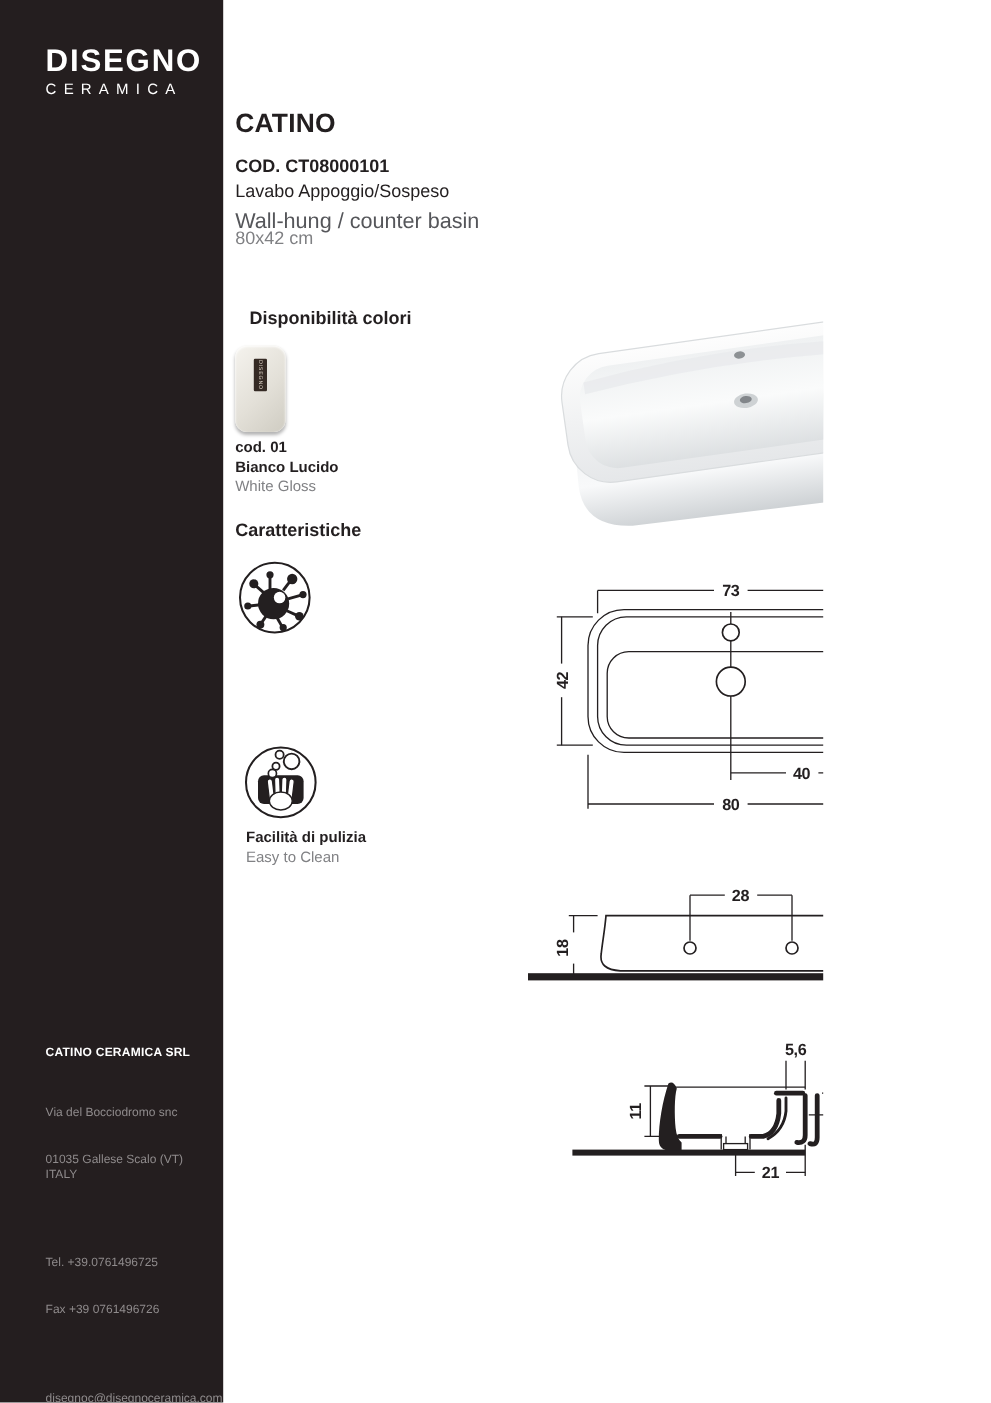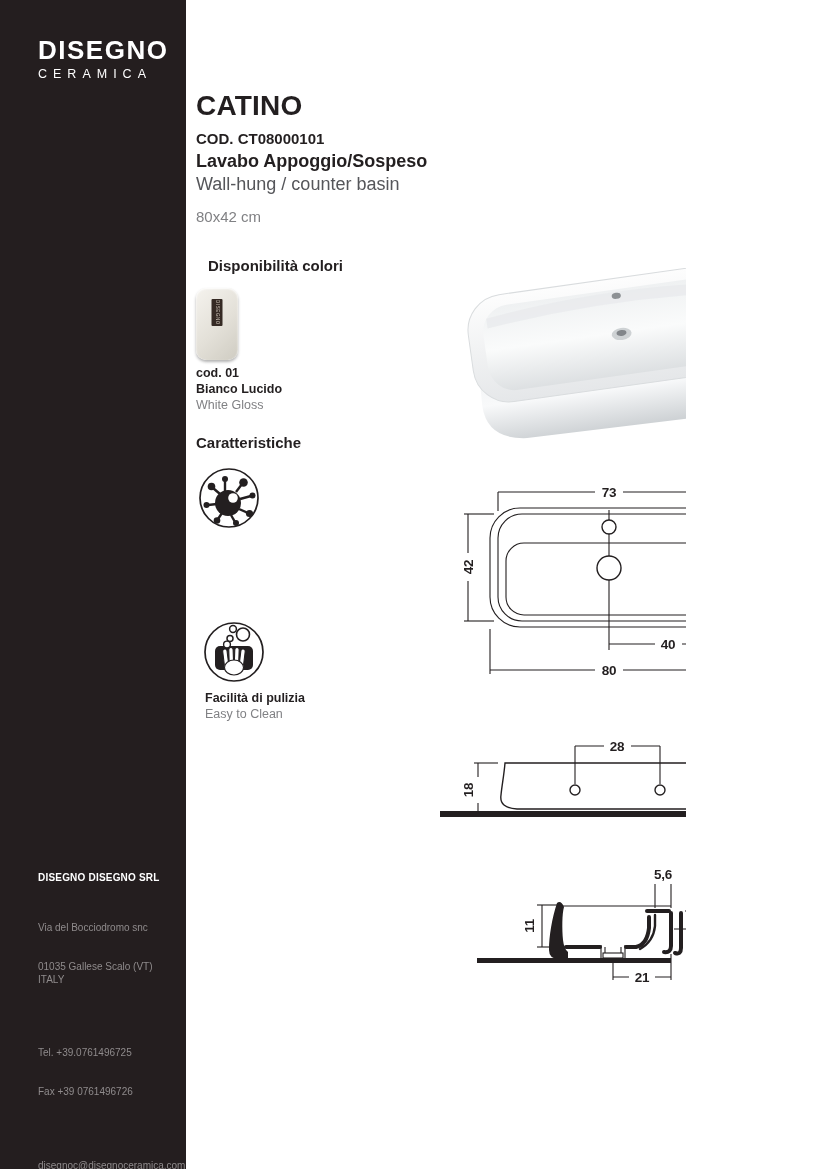--- a/index.html
+++ b/index.html
@@ -8,23 +8,23 @@
   .page { position:relative; width:686px; height:1169px; background:#ffffff; overflow:hidden; }
   .abs { position:absolute; }
 
   
   .sidebar { position:absolute; left:0; top:0; width:186px; height:1169px; background:#241e1f; }
   .logo { position:absolute; left:38px; top:36px; }
   .logo-main { color:#fff; font-size:26px; font-weight:bold; letter-spacing:1.5px; line-height:28px; }
   .logo-sub  { color:#fff; font-size:12.5px; letter-spacing:6px; margin-top:3px; }
 
   
-  .t-title { font-size:28px; font-weight:bold; letter-spacing:.2px; }
+  .t-title { font-size:22px; font-weight:bold; letter-spacing:.2px; }
   .t-code  { font-size:15px; font-weight:bold; }
-  .t-it    { font-size:18px; font-weight:bold; }
+  .t-it    { font-size:15px; font-weight:normal; }
   .t-en    { font-size:18px; color:#55565a; }
   .t-size  { font-size:15px; color:#808184; }
   .t-h2    { font-size:15px; font-weight:bold; }
   .small-b { font-size:12.5px; font-weight:bold; line-height:15.5px; }
   .small   { font-size:12.5px; line-height:15.5px; }
   .gray    { color:#808184; }
 
   
   .chip { position:absolute; left:196px; top:288px; width:42px; height:72px; border-radius:10px;
           background:linear-gradient(135deg,#f5f3ee 0%,#e3e0d8 55%,#cfccc2 100%);
@@ -51,21 +51,21 @@
 
 <div class="page">
 
   <div class="sidebar">
     <div class="logo">
       <div class="logo-main">DISEGNO</div>
       <div class="logo-sub">CERAMICA</div>
     </div>
 
     <div class="footer">
-      <div class="head fs0">DISEGNO DISEGNO SRL</div>
+      <div class="head fs0">CATINO CERAMICA SRL</div>
       <div>Via del Bocciodromo snc</div>
       <div>01035 Gallese Scalo (VT)  ITALY</div>
       <div class="gap8"></div>
       <div>Tel. +39.0761496725</div>
       <div>Fax +39 0761496726</div>
       <div class="gap9"></div>
       <div>disegnoc@disegnoceramica.com</div>
       
       
       
@@ -78,21 +78,21 @@
       
       
       
     </div>
   </div>
 
   <div class="abs t-title" style="left:196px; top:90px;">CATINO</div>
   <div class="abs t-code" style="left:196px; top:130px;">COD. CT08000101</div>
   <div class="abs t-it" style="left:196px; top:151px;">Lavabo Appoggio/Sospeso</div>
   <div class="abs t-en" style="left:196px; top:174px;">Wall-hung / counter basin</div>
-  <div class="abs t-size" style="left:196px; top:208px;">80x42 cm</div>
+  <div class="abs t-size" style="left:196px; top:190px;">80x42 cm</div>
 
   <div class="abs t-h2" style="left:208px; top:257px;">Disponibilità colori</div>
   <div class="chip">
     <div class="chip-label">
       <span>DISEGNO</span>
     </div>
   </div>
   <div class="abs small-b" style="left:196px; top:366px;">cod. 01</div>
   <div class="abs small-b" style="left:196px; top:382px;text-align:center;">Bianco Lucido</div>
   <div class="abs small gray" style="left:196px; top:398px;">White Gloss</div>

